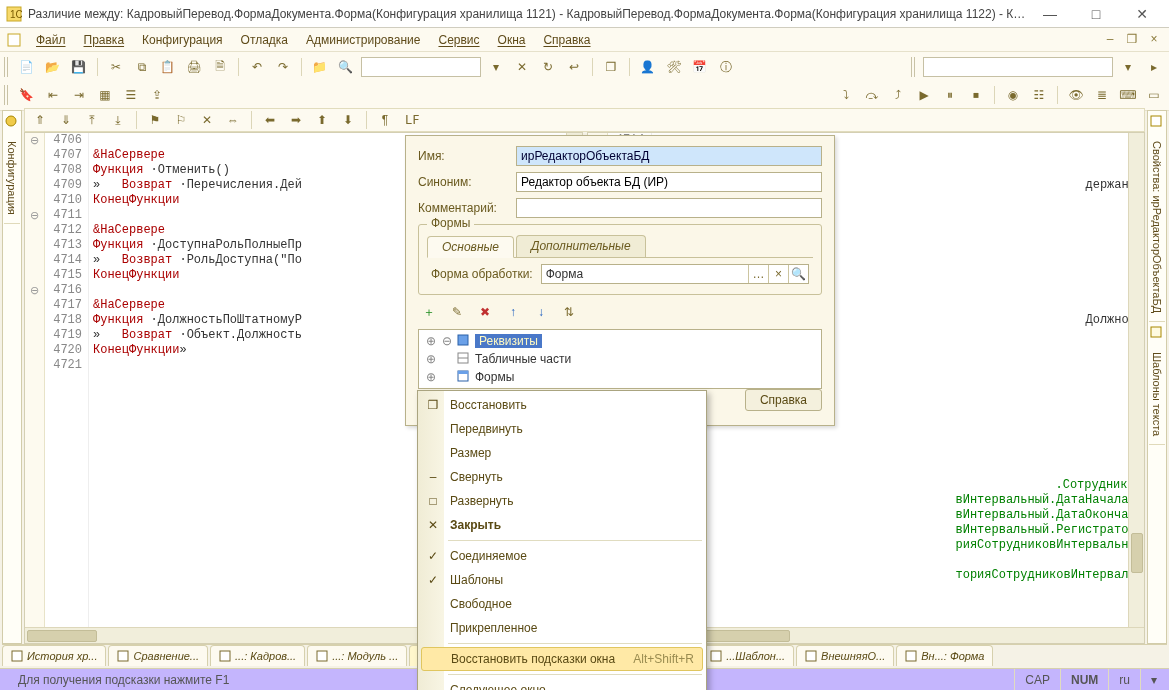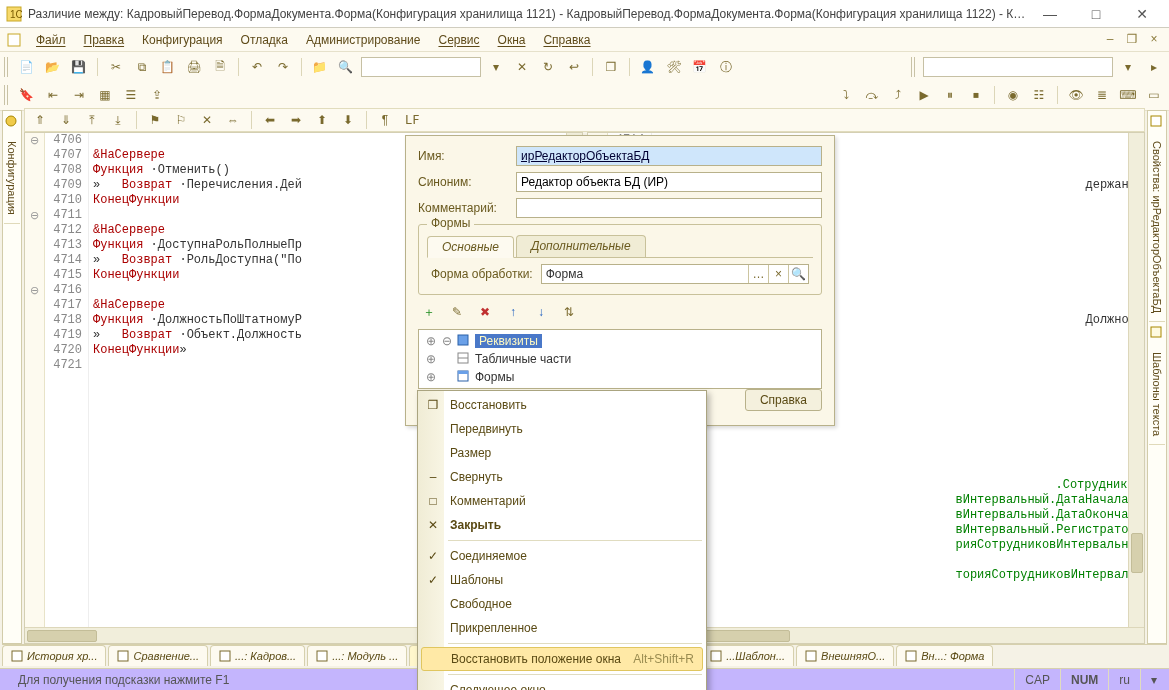--- a/index.html
+++ b/index.html
@@ -61,21 +61,21 @@
   
   .right-content { flex: 1; font-family: "Courier New", monospace; font-size: 12px; color: #333; position: relative; overflow: hidden; }
   .rc-line { height: 15px; line-height: 15px; padding-left: 4px; white-space: pre; }
 
   
   .dialog { position: absolute; left: 405px; top: 135px; width: 430px; background: #fbf7e8; border: 1px solid #b8b18a; box-shadow: 2px 2px 4px rgba(0,0,0,0.15); z-index: 5; }
   .dlg-body { padding: 10px 12px; }
   .fld-row { display: flex; align-items: center; margin-bottom: 6px; gap: 8px; }
   .fld-row label { width: 90px; color: #6a5a1f; }
   .fld-row input { flex: 1; height: 20px; border: 1px solid #b8b18a; padding: 1px 4px; background: #fff; font-size: 12px; }
-  .fld-row input.sel { background: #cfe6fb; color: #003; text-decoration: underline; }
+  .fld-row input.sel { background: #cfe6fb; color: #003; }
   .grp { border: 1px solid #c8c19a; border-radius: 3px; margin-top: 4px; }
   .grp-title { position: relative; top: -9px; left: 8px; background: #fbf7e8; padding: 0 4px; color: #6a5a1f; display: inline-block; }
   .tabs { display: flex; gap: 0; margin: -4px 8px 6px 8px; border-bottom: 1px solid #c8c19a; font-style: italic; }
   .tab { padding: 3px 14px; border: 1px solid #c8c19a; border-bottom: none; background: #f0ecd5; border-radius: 4px 4px 0 0; margin-right: 2px; color: #6a5a1f; cursor: default; }
   .tab.active { background: #fdfaf0; font-weight: normal; border-bottom: 1px solid #fdfaf0; position: relative; top: 1px; }
   .form-sel-row { display: flex; align-items: center; gap: 8px; padding: 0 12px 10px 12px; }
   .form-sel-row .combo { flex: 1; height: 20px; border: 1px solid #b8b18a; background: #fff; display: flex; align-items: center; }
   .combo .combo-text { flex: 1; padding: 0 4px; }
   .combo .combo-btn { width: 20px; height: 100%; border-left: 1px solid #ccc5a0; display: flex; align-items: center; justify-content: center; color: #7a6a2e; cursor: default; }
   .tool-row { display: flex; gap: 6px; padding: 6px 0 6px 0; }
@@ -498,21 +498,21 @@
       </div>
       <div class="ctx-item">
         <span>Размер</span>
       </div>
       <div class="ctx-item">
         <span class="chk">–</span>
         <span>Свернуть</span>
       </div>
       <div class="ctx-item">
         <span class="chk">□</span>
-        <span>Комментарий</span>
+        <span>Развернуть</span>
       </div>
       <div class="ctx-item">
         <span class="chk">✕</span>
         <span><strong>Закрыть</strong></span>
       </div>
       <div class="ctx-sep"></div>
       <div class="ctx-item">
         <span class="chk">✓</span>
         <span>Соединяемое</span>
       </div>
@@ -521,21 +521,21 @@
         <span>Шаблоны</span>
       </div>
       <div class="ctx-item">
         <span>Свободное</span>
       </div>
       <div class="ctx-item">
         <span>Прикрепленное</span>
       </div>
       <div class="ctx-sep"></div>
       <div class="ctx-item sel">
-        <span>Восстановить положение окна</span>
+        <span>Восстановить подсказки окна</span>
         <span class="ctx-short">Alt+Shift+R</span>
       </div>
       <div class="ctx-sep"></div>
       <div class="ctx-item">
         <span>Следующее окно</span>
       </div>
     </div>
 </div>
 
 <div class="doc-tabs" id="doc-tabs">

